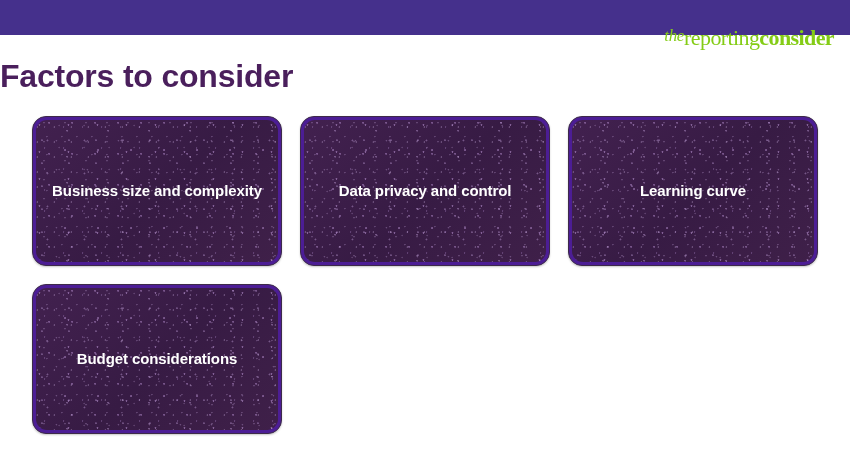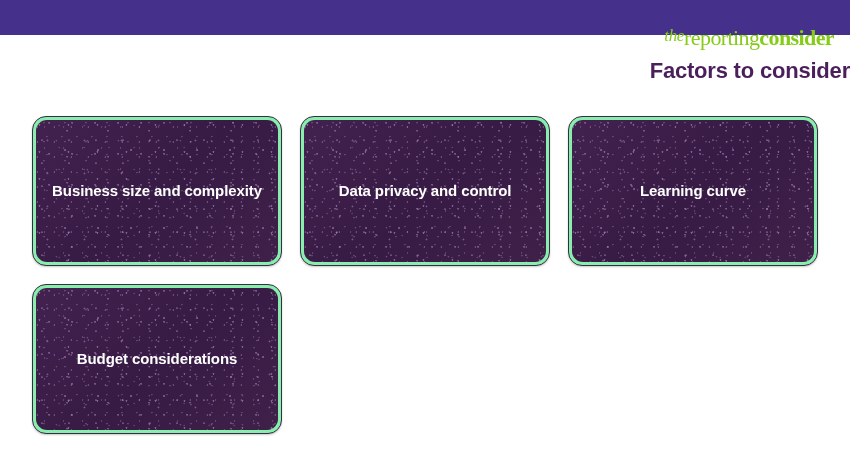--- a/index.html
+++ b/index.html
@@ -61,23 +61,23 @@
     font-size: 22px;
     letter-spacing: -0.6px;
   }
 
   
   .page-title {
     position: absolute;
     top: 58px;
     left: 0;
     width: 850px;
-    text-align: right;
+    text-align: left;
     color: #4a1f5c;
-    font-size: 22px;
+    font-size: 32px;
     font-weight: bold;
     letter-spacing: -0.2px;
   }
 
   
   .card-grid {
     position: absolute;
     top: 116px;
     left: 32px;
     width: 786px;
@@ -87,21 +87,21 @@
     grid-template-rows: repeat(2, 150px);
     column-gap: 18px;
     row-gap: 18px;
   }
 
   
   .factor-card {
     position: relative;
     border: 1.5px solid #3d2a49;
     border-radius: 14px;
-    background: #86efac;
+    background: #4c1d95;
     padding: 3px;
     box-sizing: border-box;
     box-shadow: 0 1px 2px rgba(0, 0, 0, 0.22);
   }
 
   
   .card-inner {
     position: relative;
     width: 100%;
     height: 100%;

